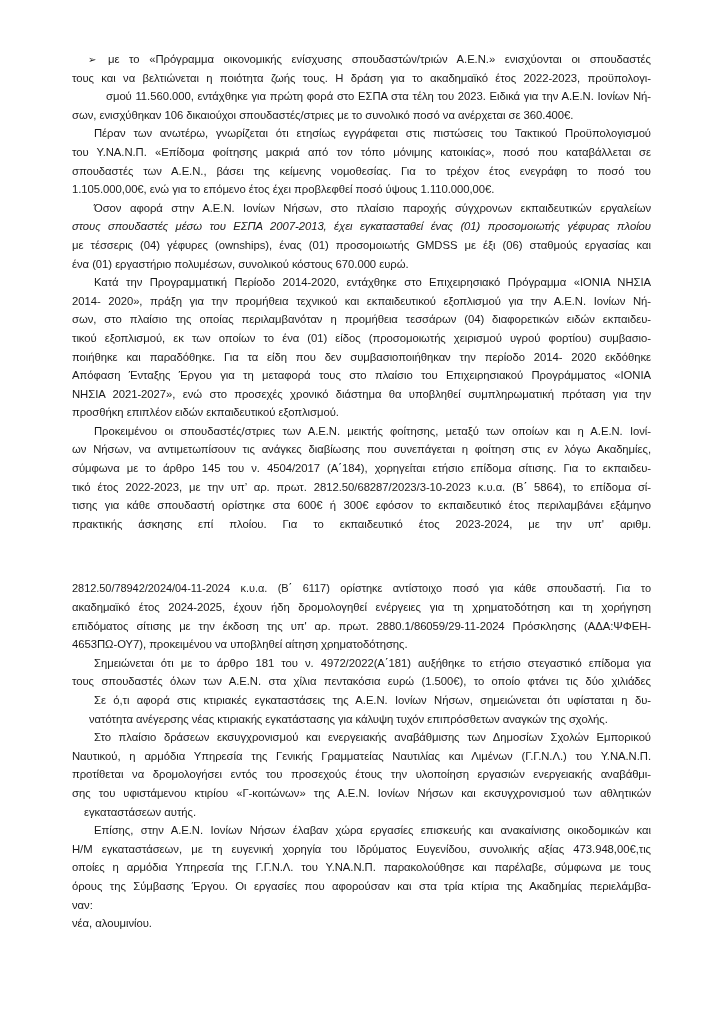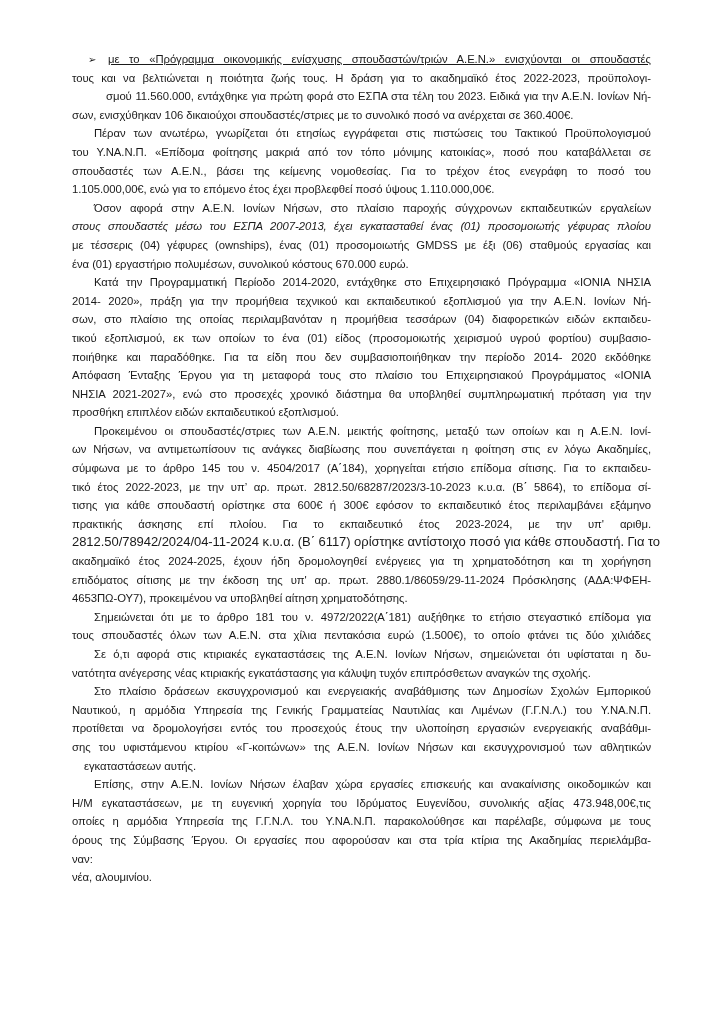--- a/index.html
+++ b/index.html
@@ -21,21 +21,21 @@
   .line.bullet-first { padding-left:16px; }
   .line.bullet2-first { padding-left:30px; }
   .bullet { display:inline-block; width:20px; font-size:10px; }
   .bullet2 { display:inline-block; width:13px; font-size:10px; }
 </style>
 </head>
 <body>
 
 <div class="page" id="page">
     <div class="para">
-      <span class="line bullet-first" style="font-size: 11.3px; text-decoration: underline;"><span class="bullet">➢</span><span>με το «Πρόγραμμα οικονομικής ενίσχυσης σπουδαστών/τριών Α.Ε.Ν.» ενισχύονται οι σπουδαστές</span></span>
+      <span class="line bullet-first" style="font-size: 11.3px;"><span class="bullet">➢</span><span>με το «Πρόγραμμα οικονομικής ενίσχυσης σπουδαστών/τριών Α.Ε.Ν.» ενισχύονται οι σπουδαστές</span></span>
       <span class="line" style="font-size: 11.3px;"><span>τους και να βελτιώνεται η ποιότητα ζωής τους. Η δράση για το ακαδημαϊκό έτος 2022-2023, προϋπολογι-</span></span>
       <span class="line" style="font-size: 11.3px; margin-left: 34px;"><span>σμού 11.560.000, εντάχθηκε για πρώτη φορά στο ΕΣΠΑ στα τέλη του 2023. Ειδικά για την Α.Ε.Ν. Ιονίων Νή-</span></span>
       <span class="line last" style="font-size: 11.3px;"><span>σων, ενισχύθηκαν 106 δικαιούχοι σπουδαστές/στριες με το συνολικό ποσό να ανέρχεται σε 360.400€.</span></span>
     </div>
     <div class="para">
       <span class="line first" style="font-size: 11.3px;"><span>Πέραν των ανωτέρω, γνωρίζεται ότι ετησίως εγγράφεται στις πιστώσεις του Τακτικού Προϋπολογισμού</span></span>
       <span class="line" style="font-size: 11.3px;"><span>του Υ.ΝΑ.Ν.Π. «Επίδομα φοίτησης μακριά από τον τόπο μόνιμης κατοικίας», ποσό που καταβάλλεται σε</span></span>
       <span class="line" style="font-size: 11.3px;"><span>σπουδαστές των Α.Ε.Ν., βάσει της κείμενης νομοθεσίας. Για το τρέχον έτος ενεγράφη το ποσό του</span></span>
       <span class="line last" style="font-size: 11.3px;"><span>1.105.000,00€, ενώ για το επόμενο έτος έχει προβλεφθεί ποσό ύψους 1.110.000,00€.</span></span>
     </div>
@@ -55,32 +55,32 @@
       <span class="line" style="font-size: 11.3px;"><span>ΝΗΣΙΑ 2021-2027», ενώ στο προσεχές χρονικό διάστημα θα υποβληθεί συμπληρωματική πρόταση για την</span></span>
       <span class="line last" style="font-size: 11.3px;"><span>προσθήκη επιπλέον ειδών εκπαιδευτικού εξοπλισμού.</span></span>
     </div>
     <div class="para">
       <span class="line first" style="font-size: 11.3px;"><span>Προκειμένου οι σπουδαστές/στριες των Α.Ε.Ν. μεικτής φοίτησης, μεταξύ των οποίων και η Α.Ε.Ν. Ιονί-</span></span>
       <span class="line" style="font-size: 11.3px;"><span>ων Νήσων, να αντιμετωπίσουν τις ανάγκες διαβίωσης που συνεπάγεται η φοίτηση στις εν λόγω Ακαδημίες,</span></span>
       <span class="line" style="font-size: 11.3px;"><span>σύμφωνα με το άρθρο 145 του ν. 4504/2017 (Α΄184), χορηγείται ετήσιο επίδομα σίτισης. Για το εκπαιδευ-</span></span>
       <span class="line" style="font-size: 11.3px;"><span>τικό έτος 2022-2023, με την υπ’ αρ. πρωτ. 2812.50/68287/2023/3-10-2023 κ.υ.α. (Β΄ 5864), το επίδομα σί-</span></span>
       <span class="line" style="font-size: 11.3px;"><span>τισης για κάθε σπουδαστή ορίστηκε στα 600€ ή 300€ εφόσον το εκπαιδευτικό έτος περιλαμβάνει εξάμηνο</span></span>
       <span class="line" style="font-size: 11.3px;"><span>πρακτικής άσκησης επί πλοίου. Για το εκπαιδευτικό έτος 2023-2024, με την υπ' αριθμ.</span></span>
-      <span class="line" style="font-size: 13px;"><span>2812.50/78942/2024/04-11-2024 κ.υ.α. (Β΄ 6117) ορίστηκε αντίστοιχο ποσό για κάθε σπουδαστή. Για το</span></span>
+      <span class="line" style="font-size: 11px; margin-top: 46px;"><span>2812.50/78942/2024/04-11-2024 κ.υ.α. (Β΄ 6117) ορίστηκε αντίστοιχο ποσό για κάθε σπουδαστή. Για το</span></span>
       <span class="line" style="font-size: 11.3px;"><span>ακαδημαϊκό έτος 2024-2025, έχουν ήδη δρομολογηθεί ενέργειες για τη χρηματοδότηση και τη χορήγηση</span></span>
       <span class="line" style="font-size: 11.3px;"><span>επιδόματος σίτισης με την έκδοση της υπ' αρ. πρωτ. 2880.1/86059/29-11-2024 Πρόσκλησης (ΑΔΑ:ΨΦΕΗ-</span></span>
       <span class="line last" style="font-size: 11.3px;"><span>4653ΠΩ-ΟΥ7), προκειμένου να υποβληθεί αίτηση χρηματοδότησης.</span></span>
     </div>
     <div class="para">
       <span class="line first" style="font-size: 11.3px;"><span>Σημειώνεται ότι με το άρθρο 181 του ν. 4972/2022(Α΄181) αυξήθηκε το ετήσιο στεγαστικό επίδομα για</span></span>
       <span class="line" style="font-size: 11.3px;"><span>τους σπουδαστές όλων των Α.Ε.Ν. στα χίλια πεντακόσια ευρώ (1.500€), το οποίο φτάνει τις δύο χιλιάδες</span></span>
     </div>
     <div class="para">
       <span class="line first" style="font-size: 11.3px;"><span>Σε ό,τι αφορά στις κτιριακές εγκαταστάσεις της Α.Ε.Ν. Ιονίων Νήσων, σημειώνεται ότι υφίσταται η δυ-</span></span>
-      <span class="line last" style="font-size: 11.3px;"><span>νατότητα ανέγερσης νέας κτιριακής εγκατάστασης για κάλυψη τυχόν επιπρόσθετων αναγκών της σχολής.</span></span>
+      <span class="line last" style="font-size: 11.3px; margin-left: 17px;"><span>νατότητα ανέγερσης νέας κτιριακής εγκατάστασης για κάλυψη τυχόν επιπρόσθετων αναγκών της σχολής.</span></span>
     </div>
     <div class="para">
       <span class="line first" style="font-size: 11.3px;"><span>Στο πλαίσιο δράσεων εκσυγχρονισμού και ενεργειακής αναβάθμισης των Δημοσίων Σχολών Εμπορικού</span></span>
       <span class="line" style="font-size: 11.3px;"><span>Ναυτικού, η αρμόδια Υπηρεσία της Γενικής Γραμματείας Ναυτιλίας και Λιμένων (Γ.Γ.Ν.Λ.) του Υ.ΝΑ.Ν.Π.</span></span>
       <span class="line" style="font-size: 11.3px;"><span>προτίθεται να δρομολογήσει εντός του προσεχούς έτους την υλοποίηση εργασιών ενεργειακής αναβάθμι-</span></span>
       <span class="line" style="font-size: 11.3px;"><span>σης του υφιστάμενου κτιρίου «Γ-κοιτώνων» της Α.Ε.Ν. Ιονίων Νήσων και εκσυγχρονισμού των αθλητικών</span></span>
       <span class="line last" style="font-size: 11.3px; margin-left: 12px;"><span>εγκαταστάσεων αυτής.</span></span>
     </div>
     <div class="para">
       <span class="line first" style="font-size: 11.3px;"><span>Επίσης, στην Α.Ε.Ν. Ιονίων Νήσων έλαβαν χώρα εργασίες επισκευής και ανακαίνισης οικοδομικών και</span></span>

